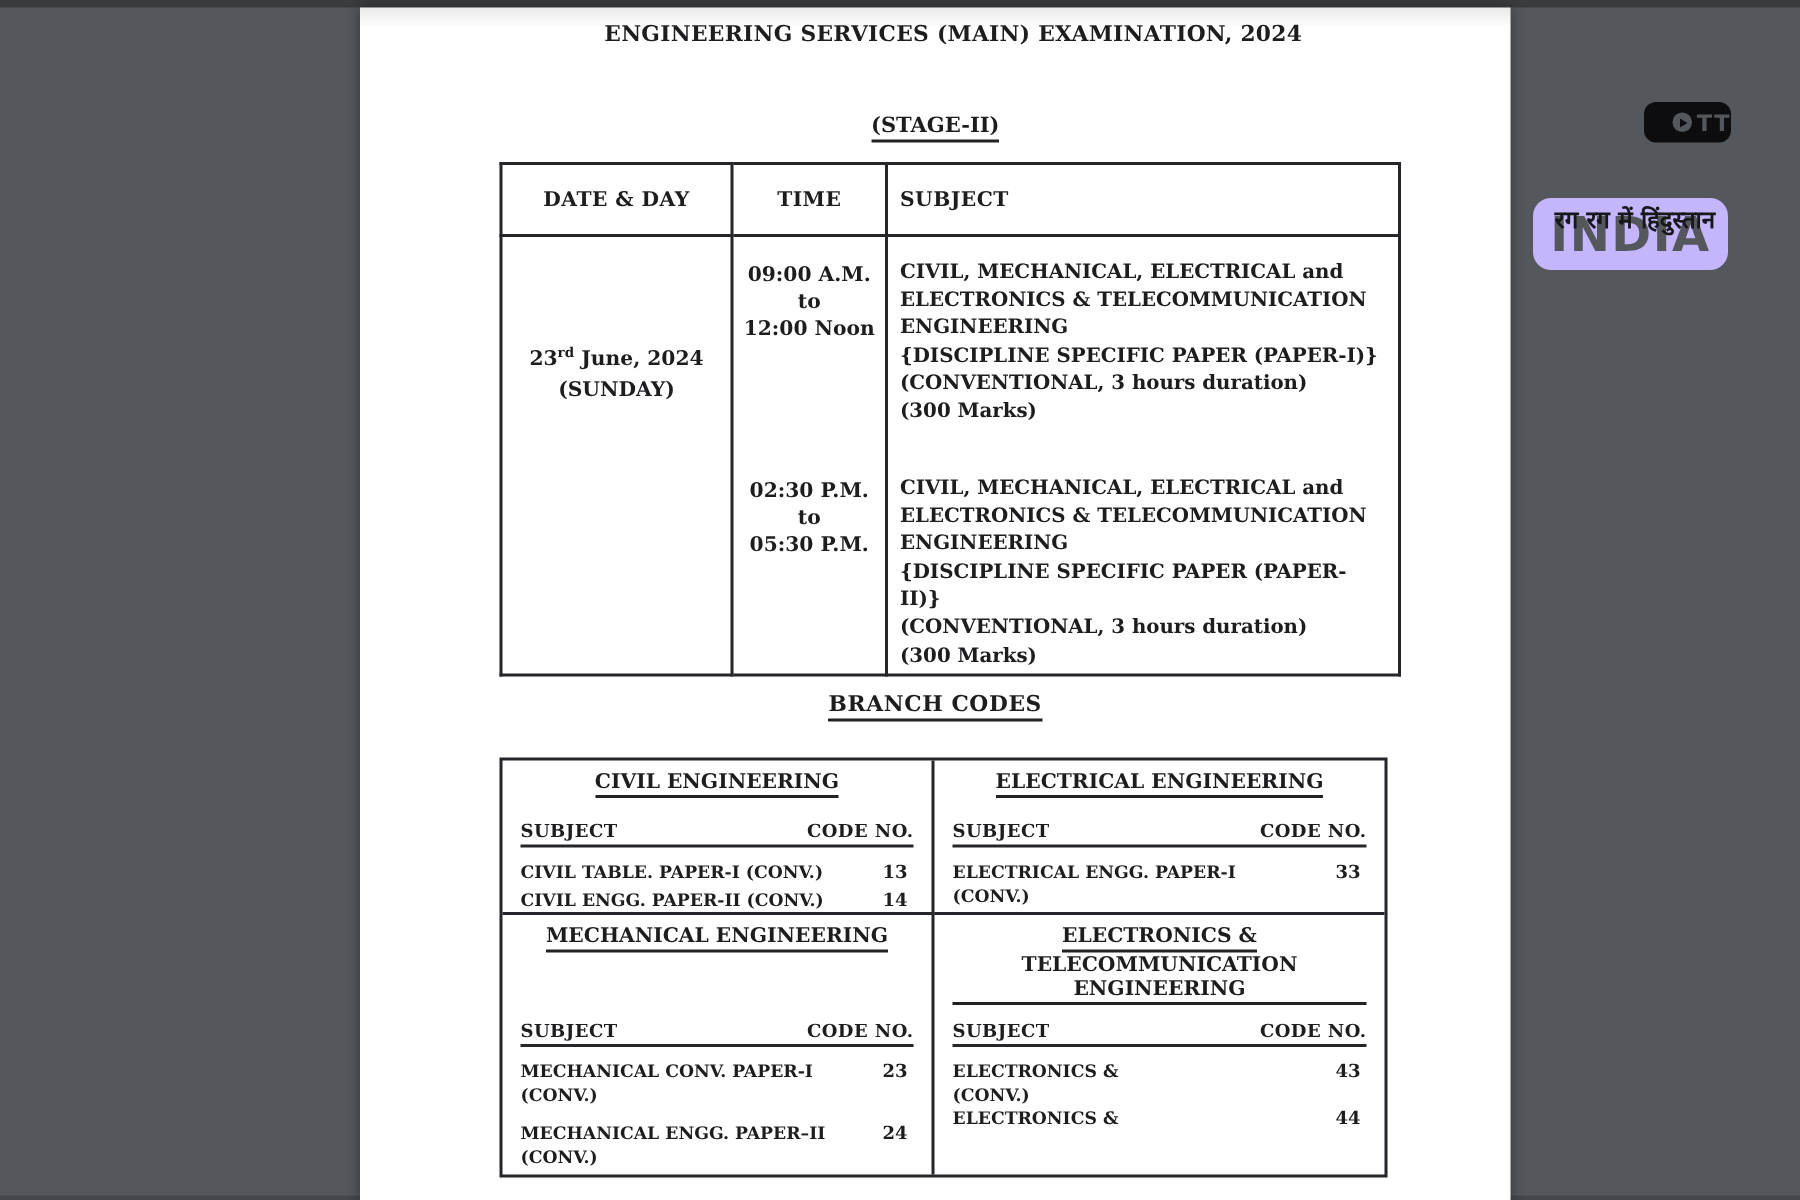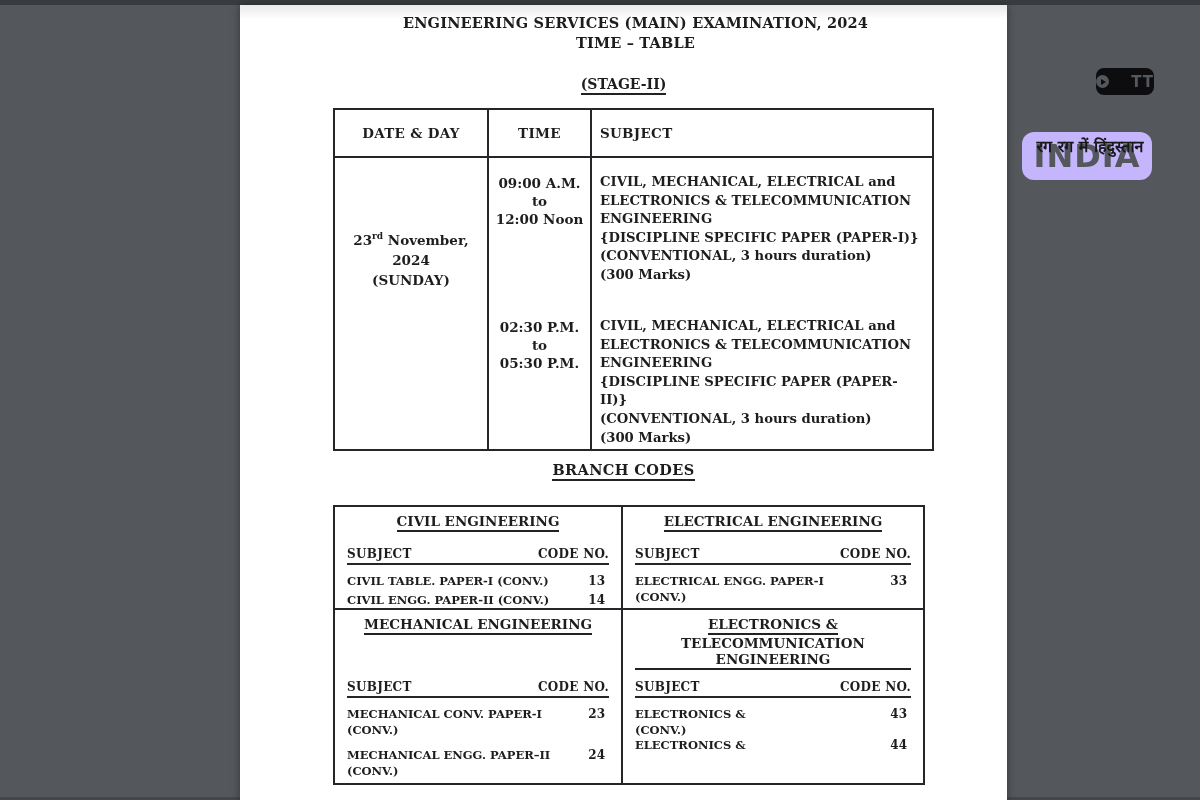--- a/index.html
+++ b/index.html
@@ -62,56 +62,55 @@
   .quad.tall .brow { margin-bottom:10px; }
   .quad.tall.et .brow { margin-bottom:0; }
 
   
   .watermark { position:absolute; left:1022px; top:68px; width:136px; height:92px;
     font-family:"DejaVu Sans","Liberation Sans",sans-serif; }
   .wm-main { position:absolute; left:0; top:16px; width:130px; height:48px;
     background:#c4b5fd; border-radius:12px; display:flex; align-items:center; justify-content:center;margin-top:48px; }
   .wm-main .brand { color:#54575b; font-weight:800; font-size:32px; letter-spacing:1px; }
   .wm-badge { position:absolute; left:74px; top:0; width:58px; height:27px;
-    background:#0d0d10; border-radius:8px; display:flex; align-items:center; justify-content:space-between; gap:3px; }
+    background:#0d0d10; border-radius:8px; display:flex; align-items:center; justify-content:flex-end; gap:3px; }
   .play-circle { width:13px; height:13px; border-radius:50%; background:#54575b;
     display:flex; align-items:center; justify-content:center; }
   .play-tri { width:0; height:0; border-left:5px solid #0d0d10;
     border-top:3.5px solid transparent; border-bottom:3.5px solid transparent; margin-left:1px; }
   .wm-badge .tt { color:#54575b; font-weight:800; font-size:15px; letter-spacing:1px; }
   .wm-tagline { position:absolute; top:67px; left:-8px; width:152px; text-align:center;
     color:#17181a; font-weight:bold; font-size:16px; }
 </style>
 </head>
 <body>
 
 <div class="strip-top"></div>
 <div class="strip-bottom"></div>
 
 <div class="page">
 
   <div class="doc-title">
     <div>ENGINEERING SERVICES (MAIN) EXAMINATION, 2024</div>
-    <div>TIME – TABLE</div>
   </div>
 
   <div class="stage">
     <span class="u2">(STAGE-II)</span>
   </div>
 
   <table class="main">
     <tbody>
         <tr>
       <th class="h-date">DATE &amp; DAY</th>
       <th class="h-time">TIME</th>
       <th class="h-subj">SUBJECT</th>
     </tr>
     <tr>
       <td class="c-date">
-        <div><span>23</span><sup>rd</sup><span> November, 2024</span></div>
+        <div><span>23</span><sup>rd</sup><span> June, 2024</span></div>
         <div>(SUNDAY)</div>
       </td>
       <td class="c-time">
         <div class="slot1">
           <div>09:00 A.M.</div>
           <div>to</div>
           <div>12:00 Noon</div>
         </div>
         <div>
           <div>02:30 P.M.</div>

